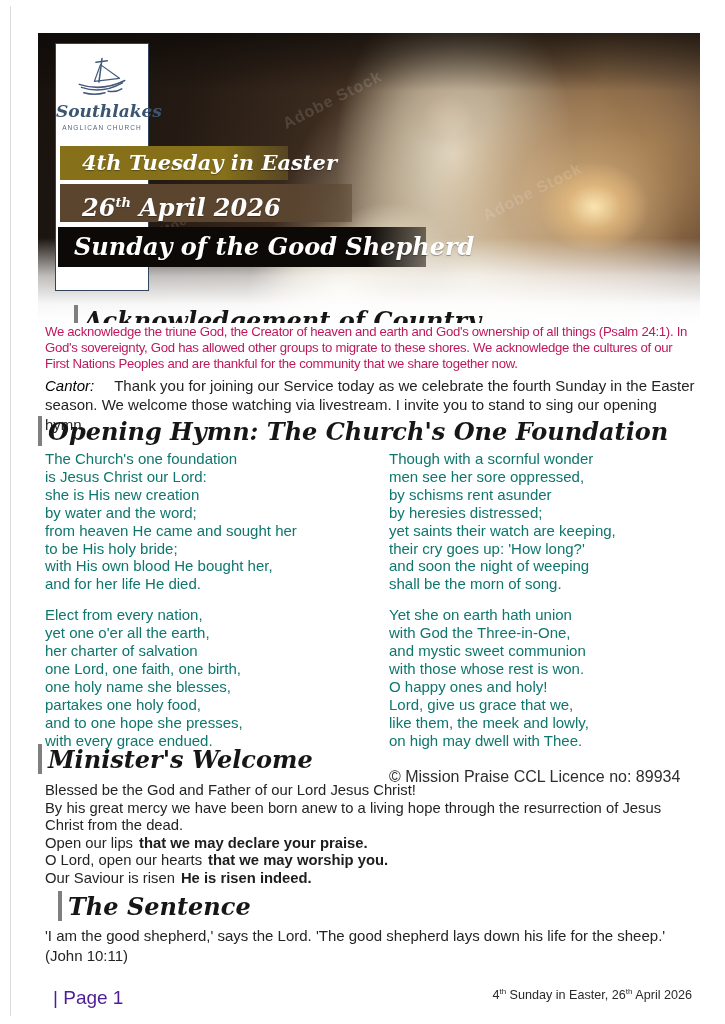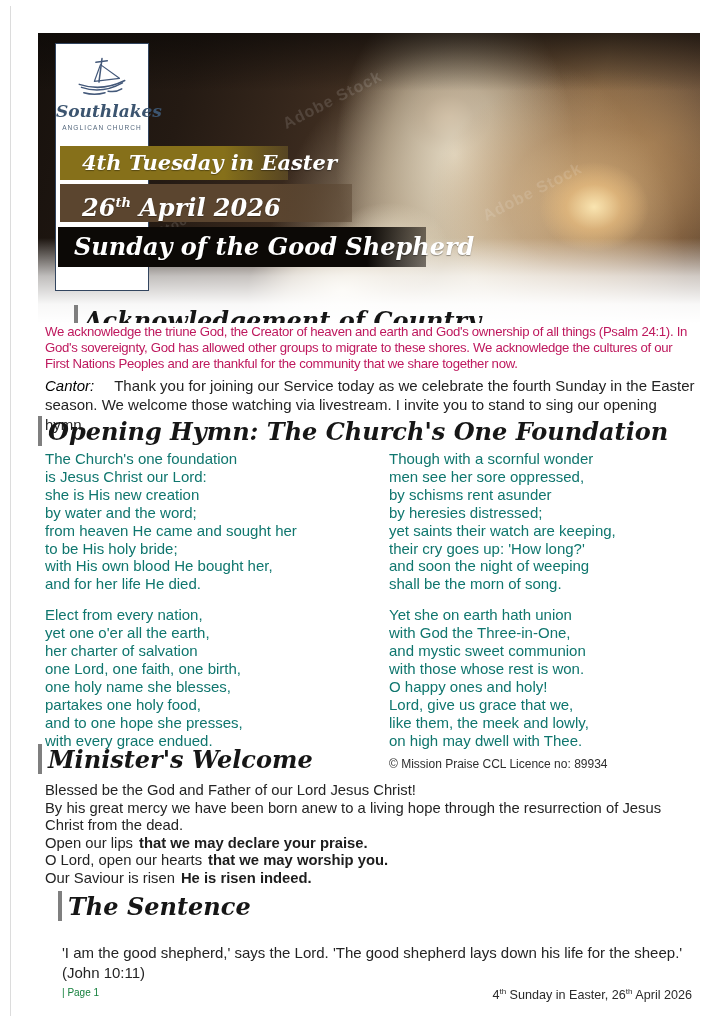--- a/index.html
+++ b/index.html
@@ -60,30 +60,30 @@
     font-size:13.2px;line-height:15.8px;letter-spacing:-0.3px;color:#be185d;}
   .cantor{position:absolute;left:45px;top:376px;width:655px;margin:0;
     font-size:15px;line-height:19.4px;color:#242424;}
   .cantor-label{color:#000000;font-style:italic;margin-right:20px;}
 
   .hymn-cols{position:absolute;left:45px;top:450px;width:645px;display:flex;}
   .hymn-col1{width:344px;flex:0 0 auto;}
   .hymn-col2{flex:1;}
   .verse{white-space:pre-line;font-size:15px;line-height:17.9px;color:#0f766e;}
   .v2{margin-top:13px;}
-  .copyright{font-size:12px;color:#2e2e2e;margin-top:7px;}
+  .copyright{font-size:16px;color:#2e2e2e;margin-top:18px;}
 
   .welcome{position:absolute;left:45px;top:782px;width:655px;
     font-size:14.8px;line-height:17.6px;color:#242424;}
   .resp{font-weight:700;margin-left:6px;color:#1d1d1d;}
 
-  .sentence{position:absolute;left:45px;top:926px;width:655px;margin:17px;white-space:pre-line;
+  .sentence{position:absolute;left:45px;top:926px;width:655px;margin:0;white-space:pre-line;
     font-size:15px;line-height:19.5px;color:#242424;}
 
-  .footer-left{position:absolute;left:62px;top:987px;font-size:10px;color:#15803d;}
+  .footer-left{position:absolute;left:53px;top:987px;font-size:19px;color:#4c1d95;}
   .footer-right{position:absolute;right:33px;top:987px;font-size:12.6px;color:#2a2a2a;white-space:nowrap;}
   .footer-right sup{font-size:8px;}
 </style>
 </head>
 <body>
 
 <div class="page">
   <div class="edge-line"></div>
 
   <div class="header">

